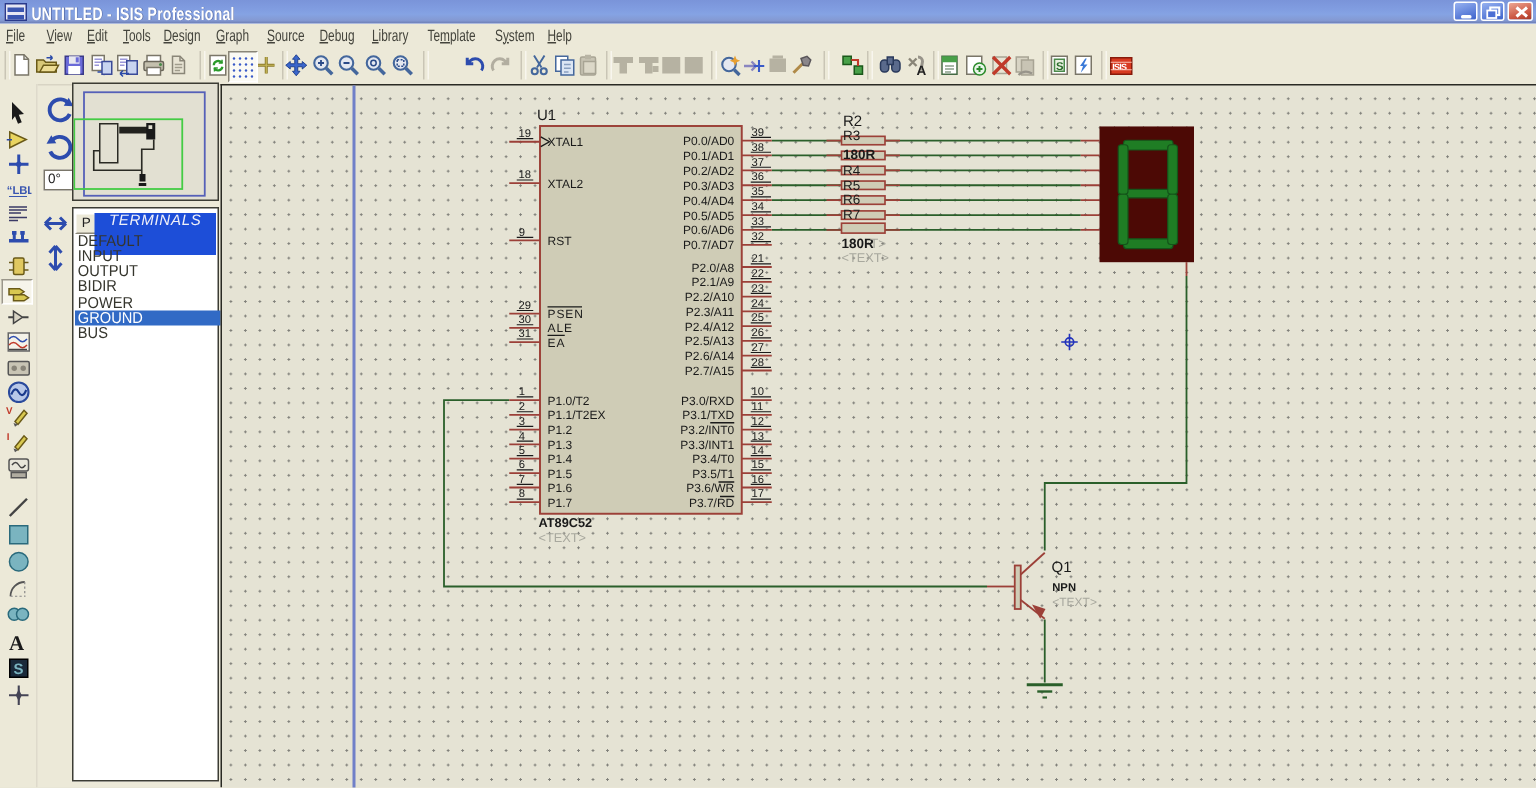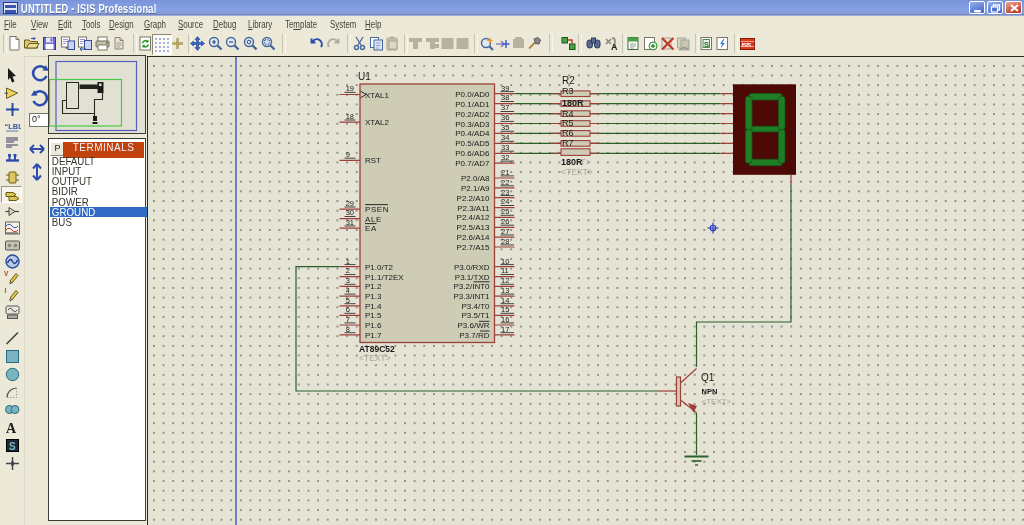--- a/index.html
+++ b/index.html
@@ -31,21 +31,21 @@
 .lic svg{position:absolute;left:0;top:0;}
 #lpressed{left:1px;top:186px;width:21px;height:17px;background:#f6f4ea;border:1px solid #9a968a;border-right-color:#fff;border-bottom-color:#fff;box-sizing:border-box;}
 
 .ric{position:absolute;width:20px;height:18px;}
 #angbox{left:29px;top:113px;width:24px;height:14px;background:#fff;border:1px solid #7a766a;box-sizing:border-box;font-size:9px;color:#222;padding-left:2px;}
 
 #ovp{left:48px;top:55px;width:98px;height:79px;background:#e2e0d2;border:1px solid #3c3c34;box-sizing:border-box;}
 
 #selp{left:48px;top:138px;width:98px;height:383px;background:#fff;border:1px solid #3c3c34;box-sizing:border-box;}
 #pbtn{left:1px;top:3px;width:13px;height:12px;background:#ece9d8;border:1px solid #8a8678;border-top-color:#fff;border-left-color:#fff;font-size:9px;color:#222;text-align:center;line-height:11px;position:absolute;}
-#selhdr{left:14px;top:3px;width:81px;height:16px;background:#c2410c;color:#f0f0f8;font-size:10px;text-align:center;line-height:12px;position:absolute;letter-spacing:0.5px;}
+#selhdr{left:14px;top:3px;width:81px;height:28px;background:#1d4ed8;color:#f0f0f8;font-size:10px;text-align:center;line-height:12px;position:absolute;letter-spacing:0.5px;font-style:italic;}
 .selitem{position:absolute;left:1px;width:131px;height:10.3px;font-size:10.5px;line-height:10.5px;color:#35352d;padding-left:2px;transform:scaleX(0.93);transform-origin:0 0;}
 #ground-sel{background:#316ac5;color:#fff;}
 
 #editarea{left:147px;top:56px;width:877px;height:469px;background:#e5e3d4;border-left:1.5px solid #2a2a24;border-top:1.5px solid #2a2a24;box-sizing:border-box;}
 #dots{position:absolute;left:1px;top:1px;right:0;bottom:0;background-image:radial-gradient(circle,#80807a 0.65px,rgba(0,0,0,0) 0.85px);background-size:9.67px 9.67px;background-position:0.1px 3px;}
 #sheetline{position:absolute;left:87px;top:0;width:2px;height:469px;background:#7080c8;}
 #schsvg{left:0;top:0;}
 </style>
 </head>
 <body>

